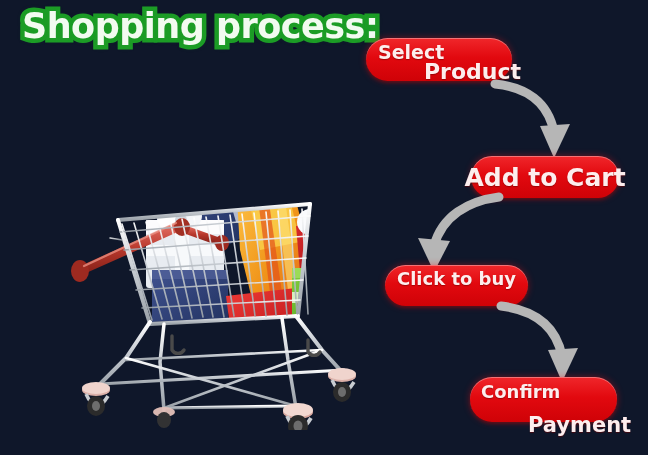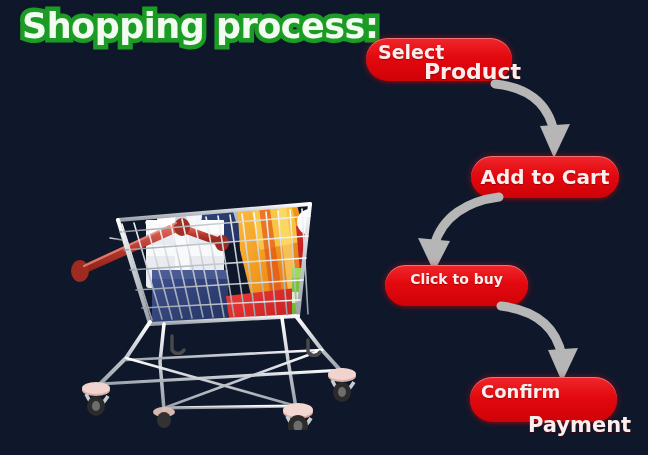--- a/index.html
+++ b/index.html
@@ -74,29 +74,29 @@
   
   #pill-select  { left:366px; top:38px;  width:146px; height:43px; }
   #pill-select .l1 { left:12px;  top:3px;  font-size:19px; }
   #pill-select .l2 { left:58px;  top:21px; font-size:22px; }
 
   
   #pill-addcart { left:471px; top:156px; width:148px; height:42px; }
   #pill-addcart .c1 {
     left:0; top:0; width:148px; height:42px;
     display:flex; align-items:center; justify-content:center;
-    font-size:20px;
+    font-size:25px;
   }
 
   
   #pill-click   { left:385px; top:265px; width:143px; height:41px; }
   #pill-click .c1 {
     left:0; top:0; width:143px; height:27px;
     display:flex; align-items:center; justify-content:center;
-    font-size:14px;
+    font-size:18px;
   }
 
   
   #pill-confirm { left:470px; top:377px; width:147px; height:45px; }
   #pill-confirm .l1 { left:11px; top:4px;  font-size:18px; }
   #pill-confirm .l2 { left:58px; top:36px; font-size:21px; }
 
   
   .arrow-svg { position:absolute; overflow:visible; }
   #arrow-1 { left:492px; top:78px;  width:96px; height:84px; }

